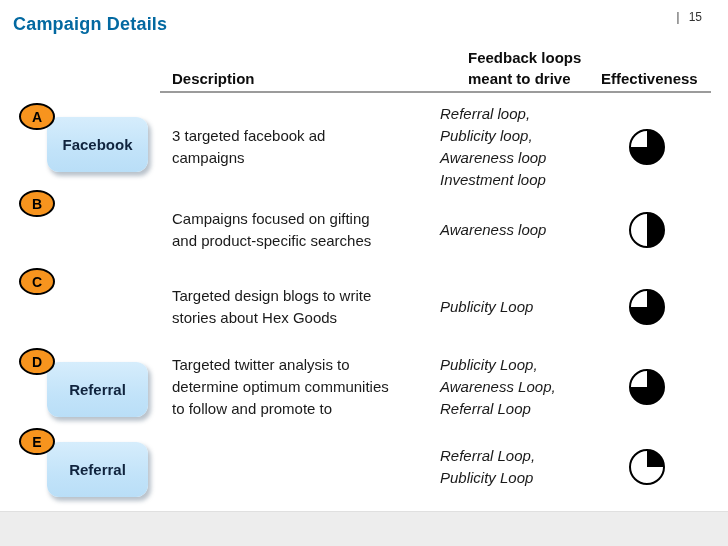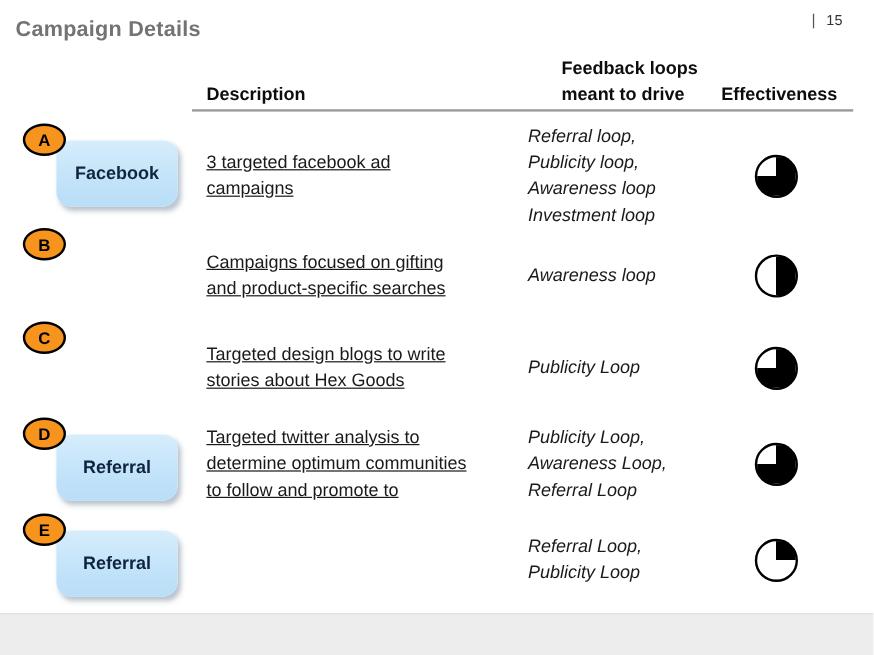--- a/index.html
+++ b/index.html
@@ -3,21 +3,21 @@
 <meta charset="utf-8">
 <style>
   html,body{margin:0;padding:0;}
   body{
     width:728px;height:546px;position:relative;overflow:hidden;
     background:#ffffff;
     font-family:"Liberation Sans", sans-serif;
   }
   .slide-title{
     position:absolute;left:13px;top:14px;
-    font-size:18px;font-weight:bold;color:#737373;letter-spacing:.2px;
+    font-size:18px;font-weight:bold;color:#0369a1;letter-spacing:.2px;
   }
   
   .hdr{position:absolute;font-weight:bold;font-size:15px;color:#0d0d0d;line-height:21px;}
   .hdr-desc{left:172px;top:68px;}
   .hdr-feedback{left:440px;top:47px;white-space:pre-line;margin-left:28px;}
   .hdr-eff{left:601px;top:68px;}
   .hdr-line{position:absolute;left:160px;right:17px;top:91px;height:2px;background:#9b9b9b;}
   
   .row{position:absolute;left:0;width:728px;}
   .row-a{top:103px;height:88px;}
@@ -36,21 +36,21 @@
     border-radius:12px;
     background:linear-gradient(180deg,#d6edfc 0%,#c2e3f9 60%,#b9def7 100%);
     box-shadow:2.5px 3.5px 4px rgba(100,120,140,.45);
     display:flex;align-items:center;justify-content:center;text-align:center;
     font-weight:bold;font-size:15px;line-height:19px;color:#10243e;
     padding:0 6px;box-sizing:border-box;z-index:1;
   }
   .desc-cell{
     position:absolute;left:172px;top:0;height:100%;width:258px;
     display:flex;align-items:center;
-    font-size:15px;color:#1a1a1a;line-height:22px;white-space:pre-line;text-decoration:underline;
+    font-size:15px;color:#1a1a1a;line-height:22px;white-space:pre-line;
   }
   .feedback-cell{
     position:absolute;left:440px;top:0;height:100%;width:180px;
     display:flex;align-items:center;
     font-size:15px;color:#1a1a1a;line-height:22px;white-space:pre-line;font-style:italic;
   }
   .pie{
     position:absolute;left:629px;top:50%;transform:translateY(-50%);
     width:32px;height:32px;border-radius:50%;
     border:2px solid #000;box-sizing:content-box;background:#fff;

